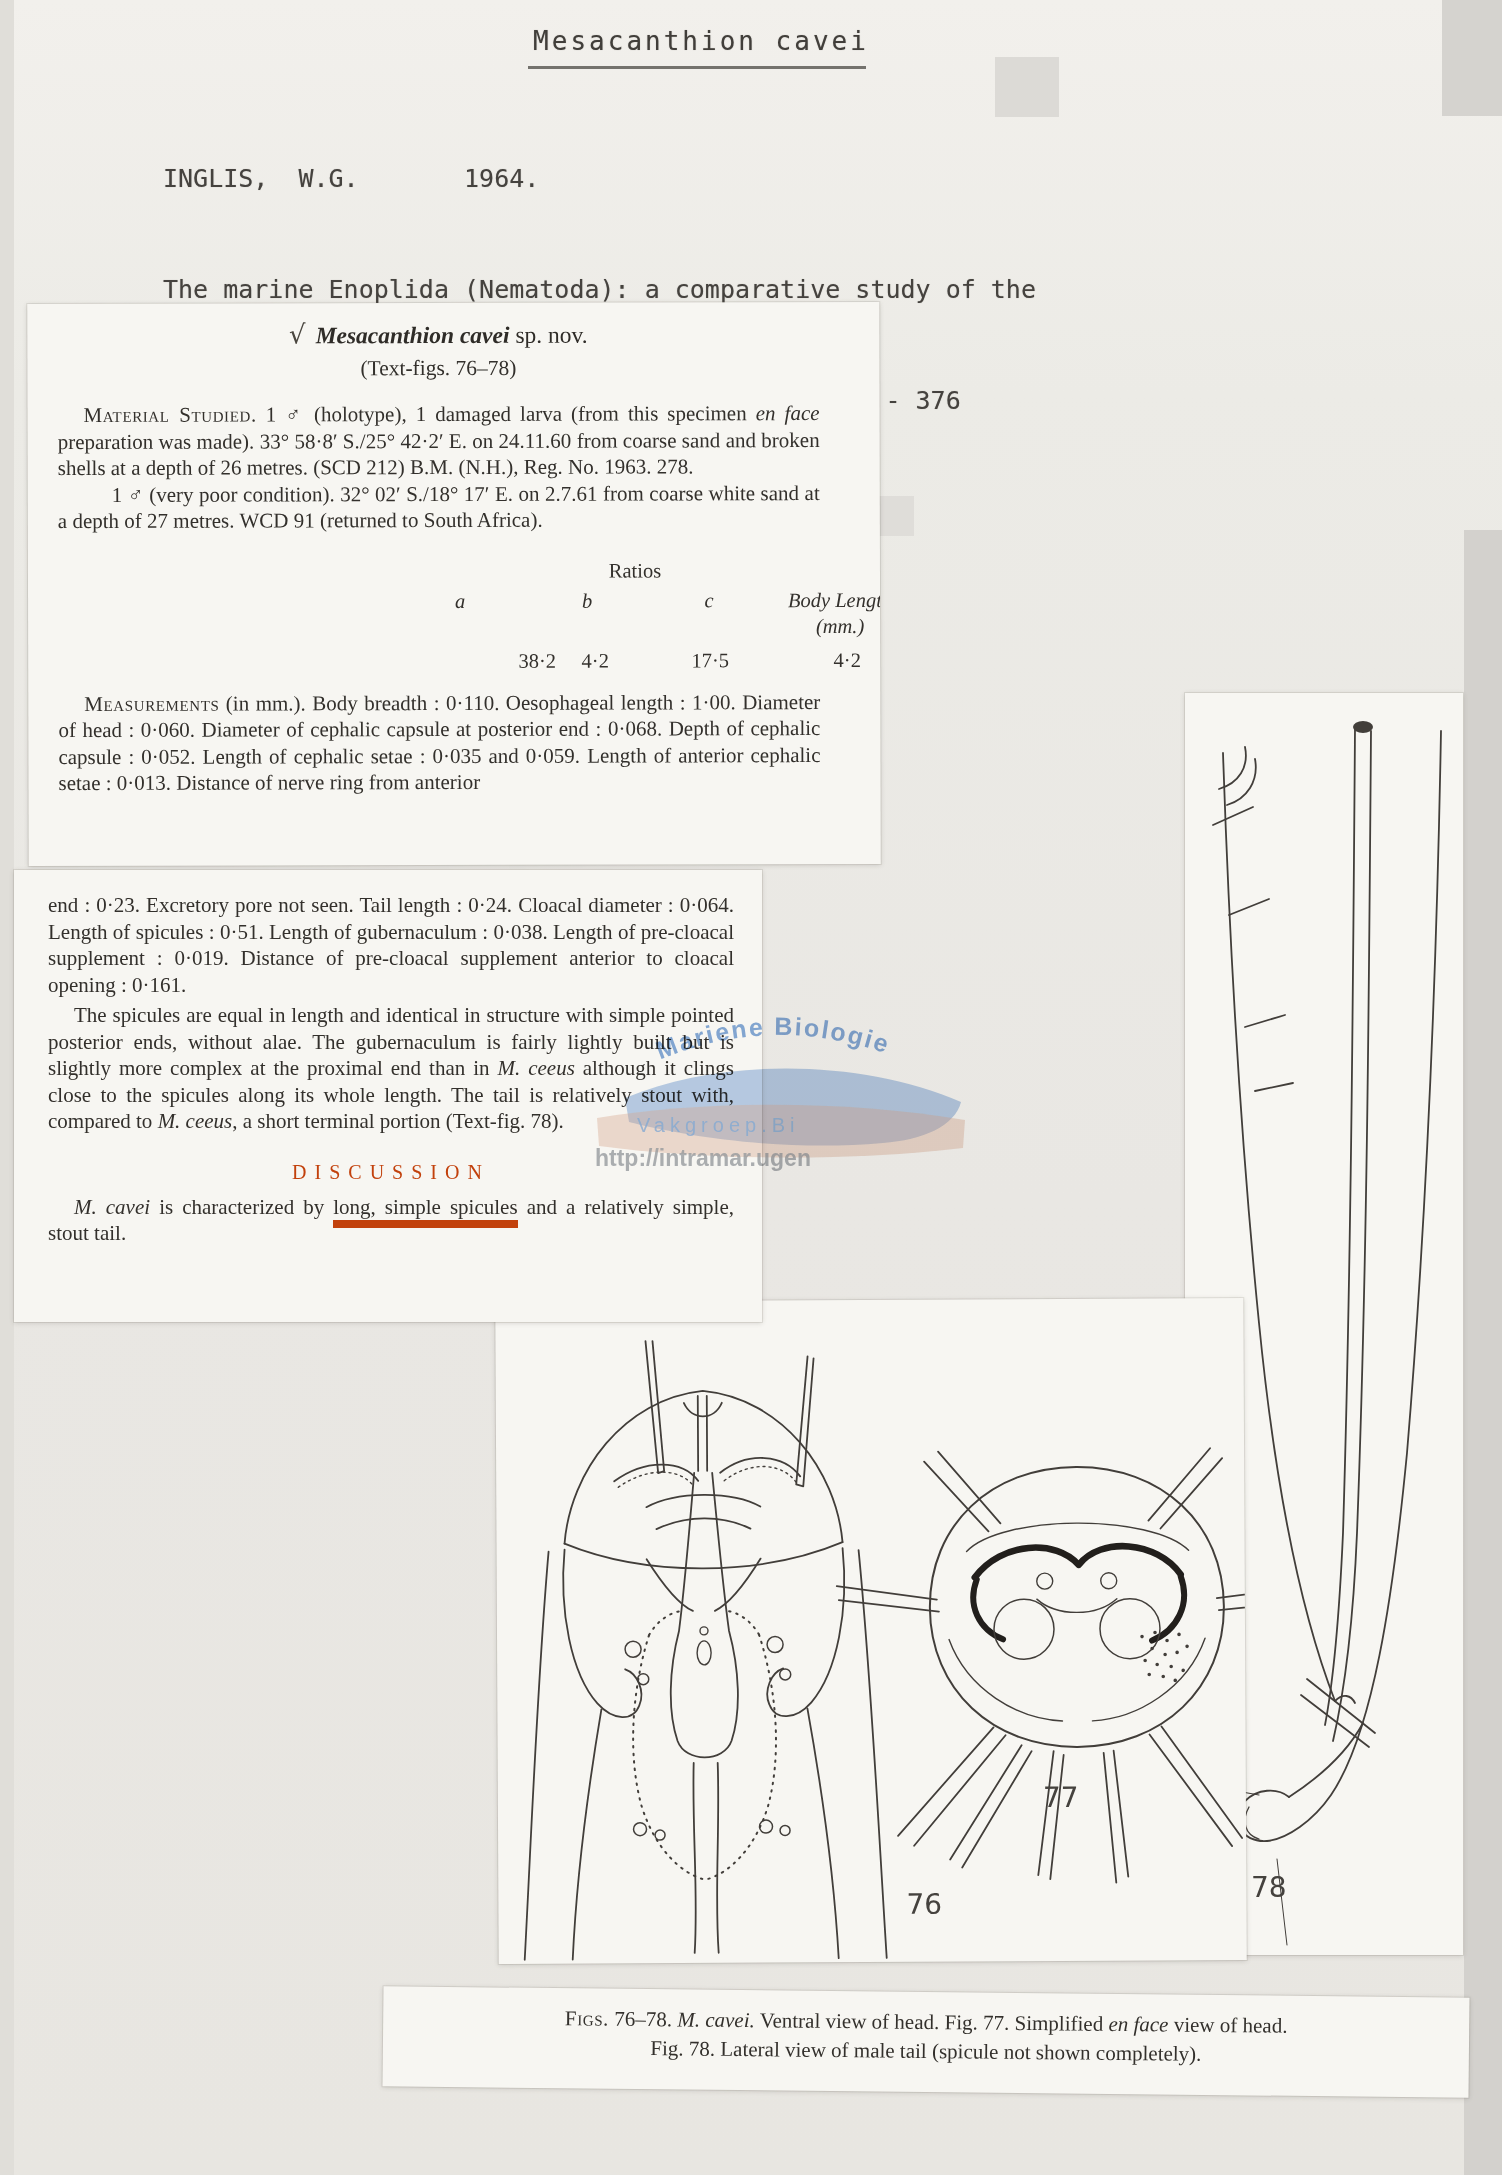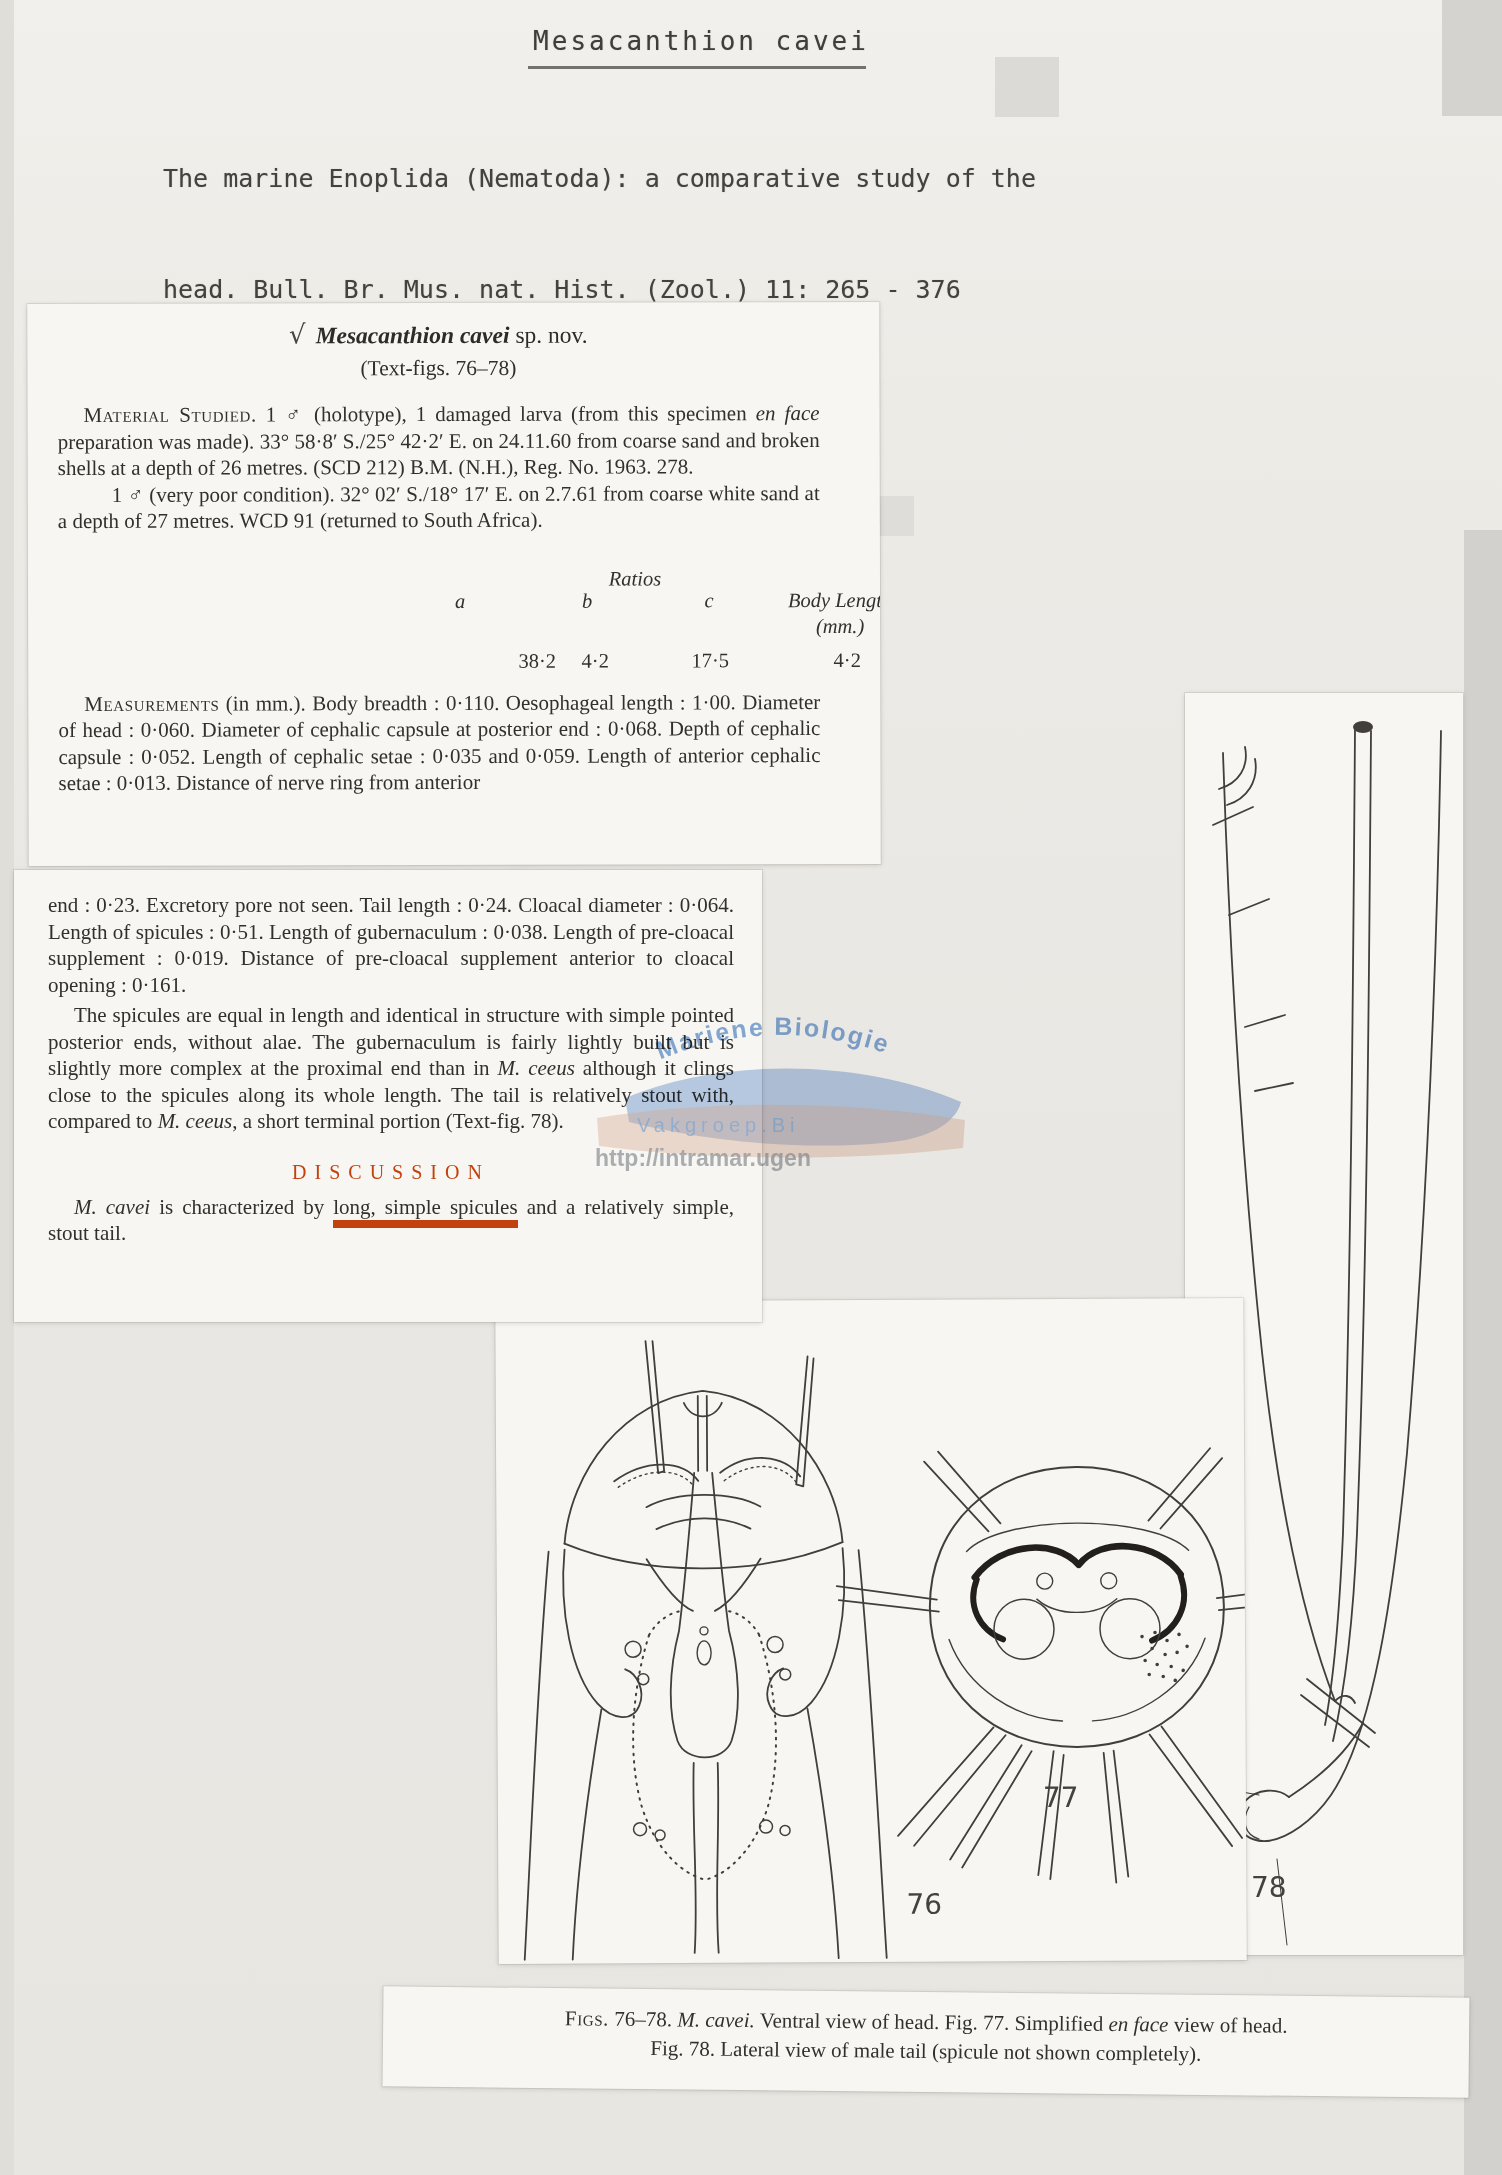--- a/index.html
+++ b/index.html
@@ -67,35 +67,36 @@
 
   <div class="artifact" style="left:1442px;top:0;width:60px;height:116px;background:#d5d3cf;"></div>
   <div class="artifact" style="left:1464px;top:530px;width:38px;height:1645px;background:#d3d1cd;"></div>
   <div class="artifact" style="left:995px;top:57px;width:64px;height:60px;background:#dcdad6;"></div>
   <div class="artifact" style="left:872px;top:496px;width:42px;height:40px;background:#dfddd9;"></div>
   <div class="artifact" style="left:0;top:0;width:14px;height:2175px;background:#e0ded9;"></div>
 
   <div class="typetitle">Mesacanthion cavei</div>
   <div class="typetitle-rule"></div>
   <div class="citation">
+    <div>INGLIS,  W.G.       1964.</div>
     <div>The marine Enoplida (Nematoda): a comparative study of the</div>
     <div>head. Bull. Br. Mus. nat. Hist. (Zool.) 11: 265 - 376</div>
   </div>
 
   <section class="clip box1">
     <div class="sp-head">
       <span class="sp-check">√</span><span class="spname">Mesacanthion cavei</span><span> sp. nov.</span>
     </div>
     <div class="sp-sub">(Text-figs. 76–78)</div>
 
     <p class="para mt ind"><span class="sc">Material Studied.</span><span>  1 ♂ (holotype), 1 damaged larva (from this specimen </span><em>en face</em><span> preparation was made).  33° 58·8′ S./25° 42·2′ E. on 24.11.60 from coarse sand and broken shells at a depth of 26 metres.  (SCD 212) B.M. (N.H.), Reg. No. 1963.  278.</span></p>
     <p class="para ind2">1 ♂ (very poor condition).  32° 02′ S./18° 17′ E. on 2.7.61 from coarse white sand at a depth of 27 metres.  WCD 91 (returned to South Africa).</p>
 
     <div class="ratios">
-      <span style="left:577px;top:8px;font-style:italic;">Ratios</span>
+      <span style="left:577px;top:0;">Ratios</span>
       <span class="rit" style="left:402px;top:30px;">a</span>
       <span class="rit" style="left:529px;top:30px;">b</span>
       <span class="rit" style="left:651px;top:30px;">c</span>
       <span class="rit" style="left:782px;top:30px;">Body Length</span>
       <span class="rit" style="left:782px;top:56px;">(mm.)</span>
       <span style="left:479px;top:90px;">38·2</span>
       <span style="left:537px;top:90px;">4·2</span>
       <span style="left:652px;top:90px;">17·5</span>
       <span style="left:789px;top:90px;">4·2</span>
     </div>

